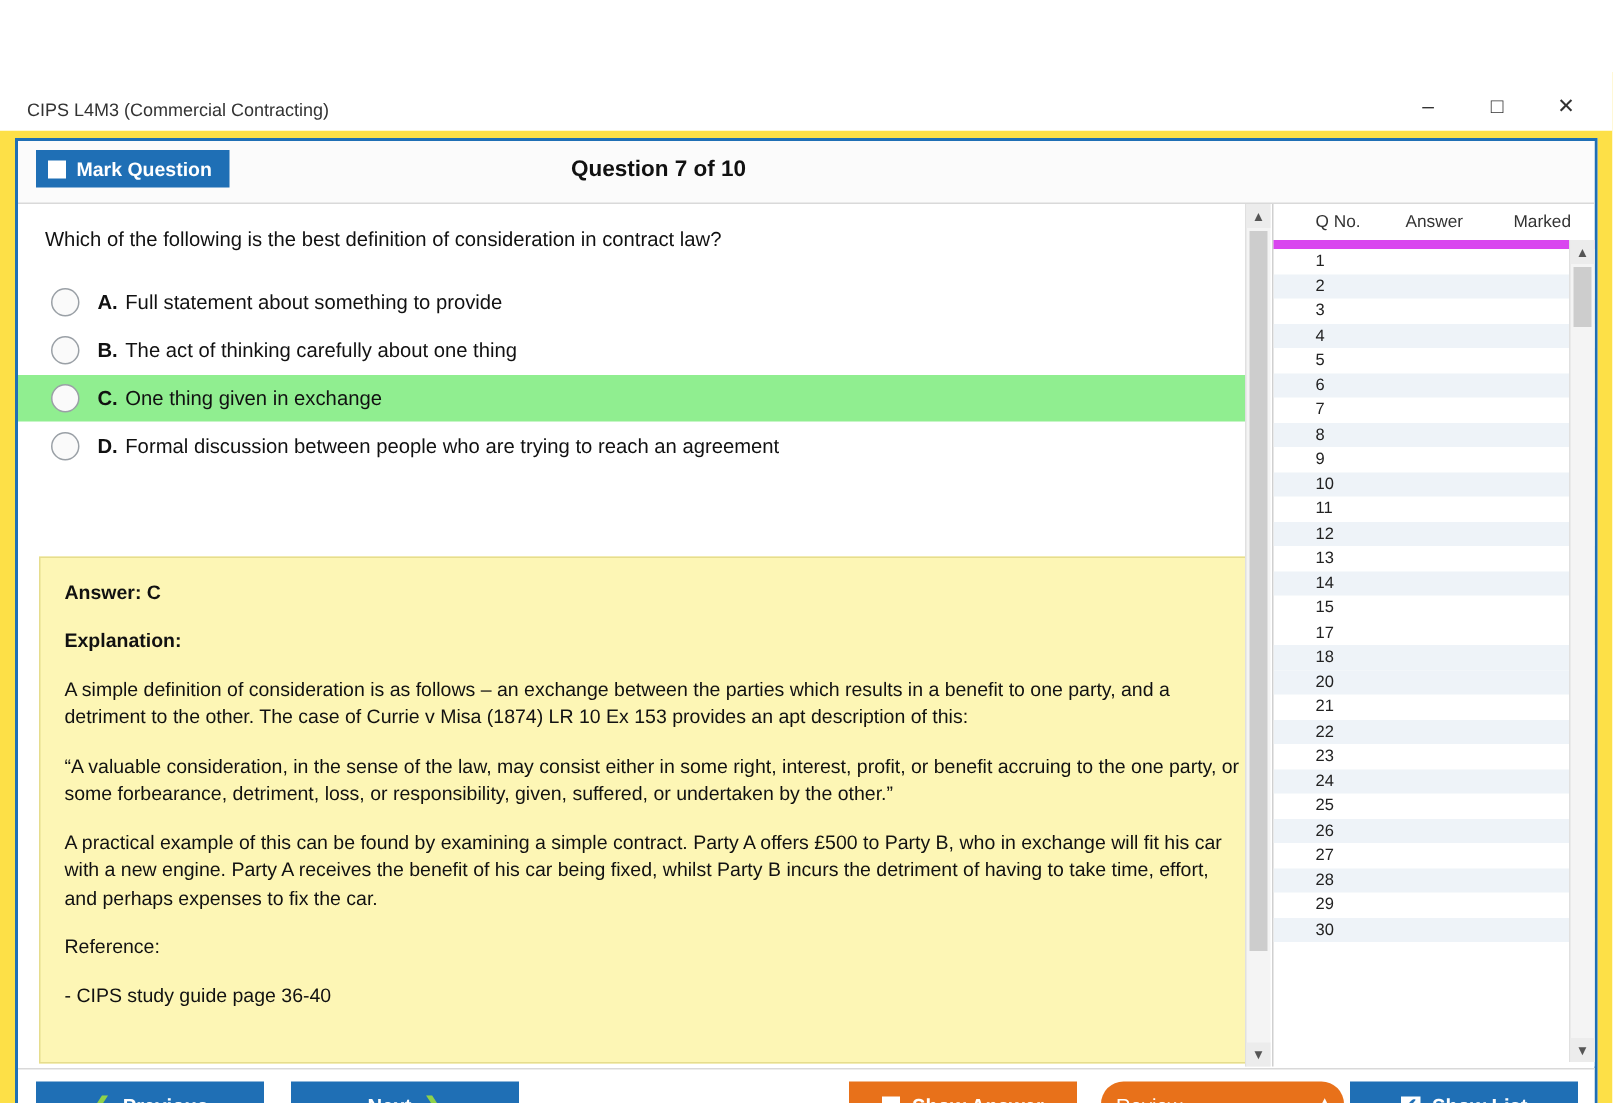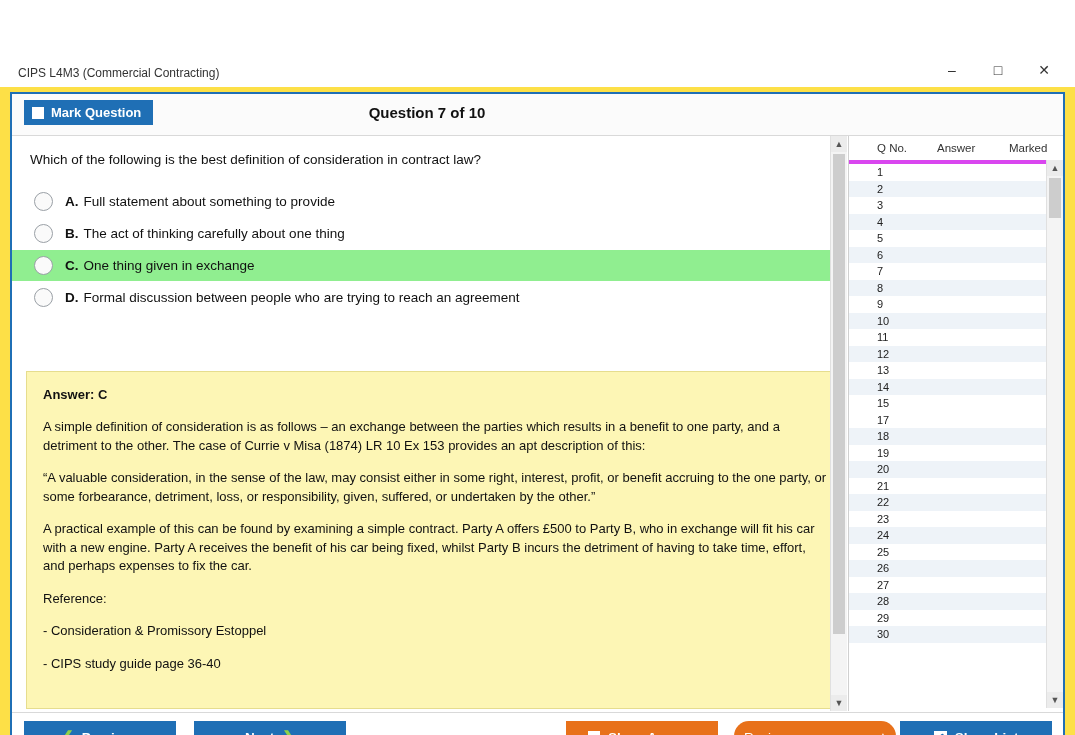--- a/index.html
+++ b/index.html
@@ -102,20 +102,21 @@
   }
   .qtitle {
     position: absolute;
     left: 0;
     top: 10px;
     width: 830px;
     text-align: center;
     font-size: 15px;
     font-weight: bold;
     color: #111;
+    padding-left: 12px;
   }
 
   
   .qarea {
     position: absolute;
     left: 0;
     top: 42px;
     width: 834px;
     height: 575px;
     background: #fff;
@@ -183,21 +184,21 @@
     top: 42px;
     width: 215px;
     height: 575px;
     background: #fff;
     border-left: 1px solid #d0d0d0;
     box-sizing: border-box;
   }
   .list-head {
     position: relative;
     height: 24px;
-    border-bottom: 4px solid #d946ef;
+    border-bottom: 6px solid #d946ef;
     font-size: 11.5px;
     color: #333;
   }
   .list-head span {
     position: absolute;
     top: 6px;
   }
   .lh-q { left: 28px; }
   .lh-a { left: 88px; }
   .lh-m { left: 160px; }
@@ -478,25 +479,25 @@
         </div>
         <div class="opt" style="margin-top:1px;">
           <span class="radio"></span>
           <span class="opt-letter">D.</span>
           <span>Formal discussion between people who are trying to reach an agreement</span>
         </div>
       </div>
 
       <div class="explain">
         <p class="bold">Answer: C</p>
+        <p class="bold">Explanation:</p>
         <p>A simple definition of consideration is as follows – an exchange between the parties which results in a benefit to one party, and a detriment to the other. The case of Currie v Misa (1874) LR 10 Ex 153 provides an apt description of this:</p>
         <p>“A valuable consideration, in the sense of the law, may consist either in some right, interest, profit, or benefit accruing to the one party, or some forbearance, detriment, loss, or responsibility, given, suffered, or undertaken by the other.”</p>
         <p>A practical example of this can be found by examining a simple contract. Party A offers £500 to Party B, who in exchange will fit his car with a new engine. Party A receives the benefit of his car being fixed, whilst Party B incurs the detriment of having to take time, effort, and perhaps expenses to fix the car.</p>
         <p>Reference:</p>
-        <p>- Consideration &amp; Promissory Estoppel</p>
         <p>- CIPS study guide page 36-40</p>
 
       </div>
     </div>
 
     <div class="qscroll">
       <div class="arrow up">▲</div>
       <div class="thumb"></div>
       <div class="arrow down">▼</div>
     </div>
@@ -518,21 +519,20 @@
         <div class="lrow alt">8</div>
         <div class="lrow">9</div>
         <div class="lrow alt">10</div>
         <div class="lrow">11</div>
         <div class="lrow alt">12</div>
         <div class="lrow">13</div>
         <div class="lrow alt">14</div>
         <div class="lrow">15</div>
         <div class="lrow">17</div>
         <div class="lrow alt">18</div>
-        <div class="lrow">19</div>
         <div class="lrow alt">20</div>
         <div class="lrow">21</div>
         <div class="lrow alt">22</div>
         <div class="lrow">23</div>
         <div class="lrow alt">24</div>
         <div class="lrow">25</div>
         <div class="lrow alt">26</div>
         <div class="lrow">27</div>
         <div class="lrow alt">28</div>
         <div class="lrow">29</div>

